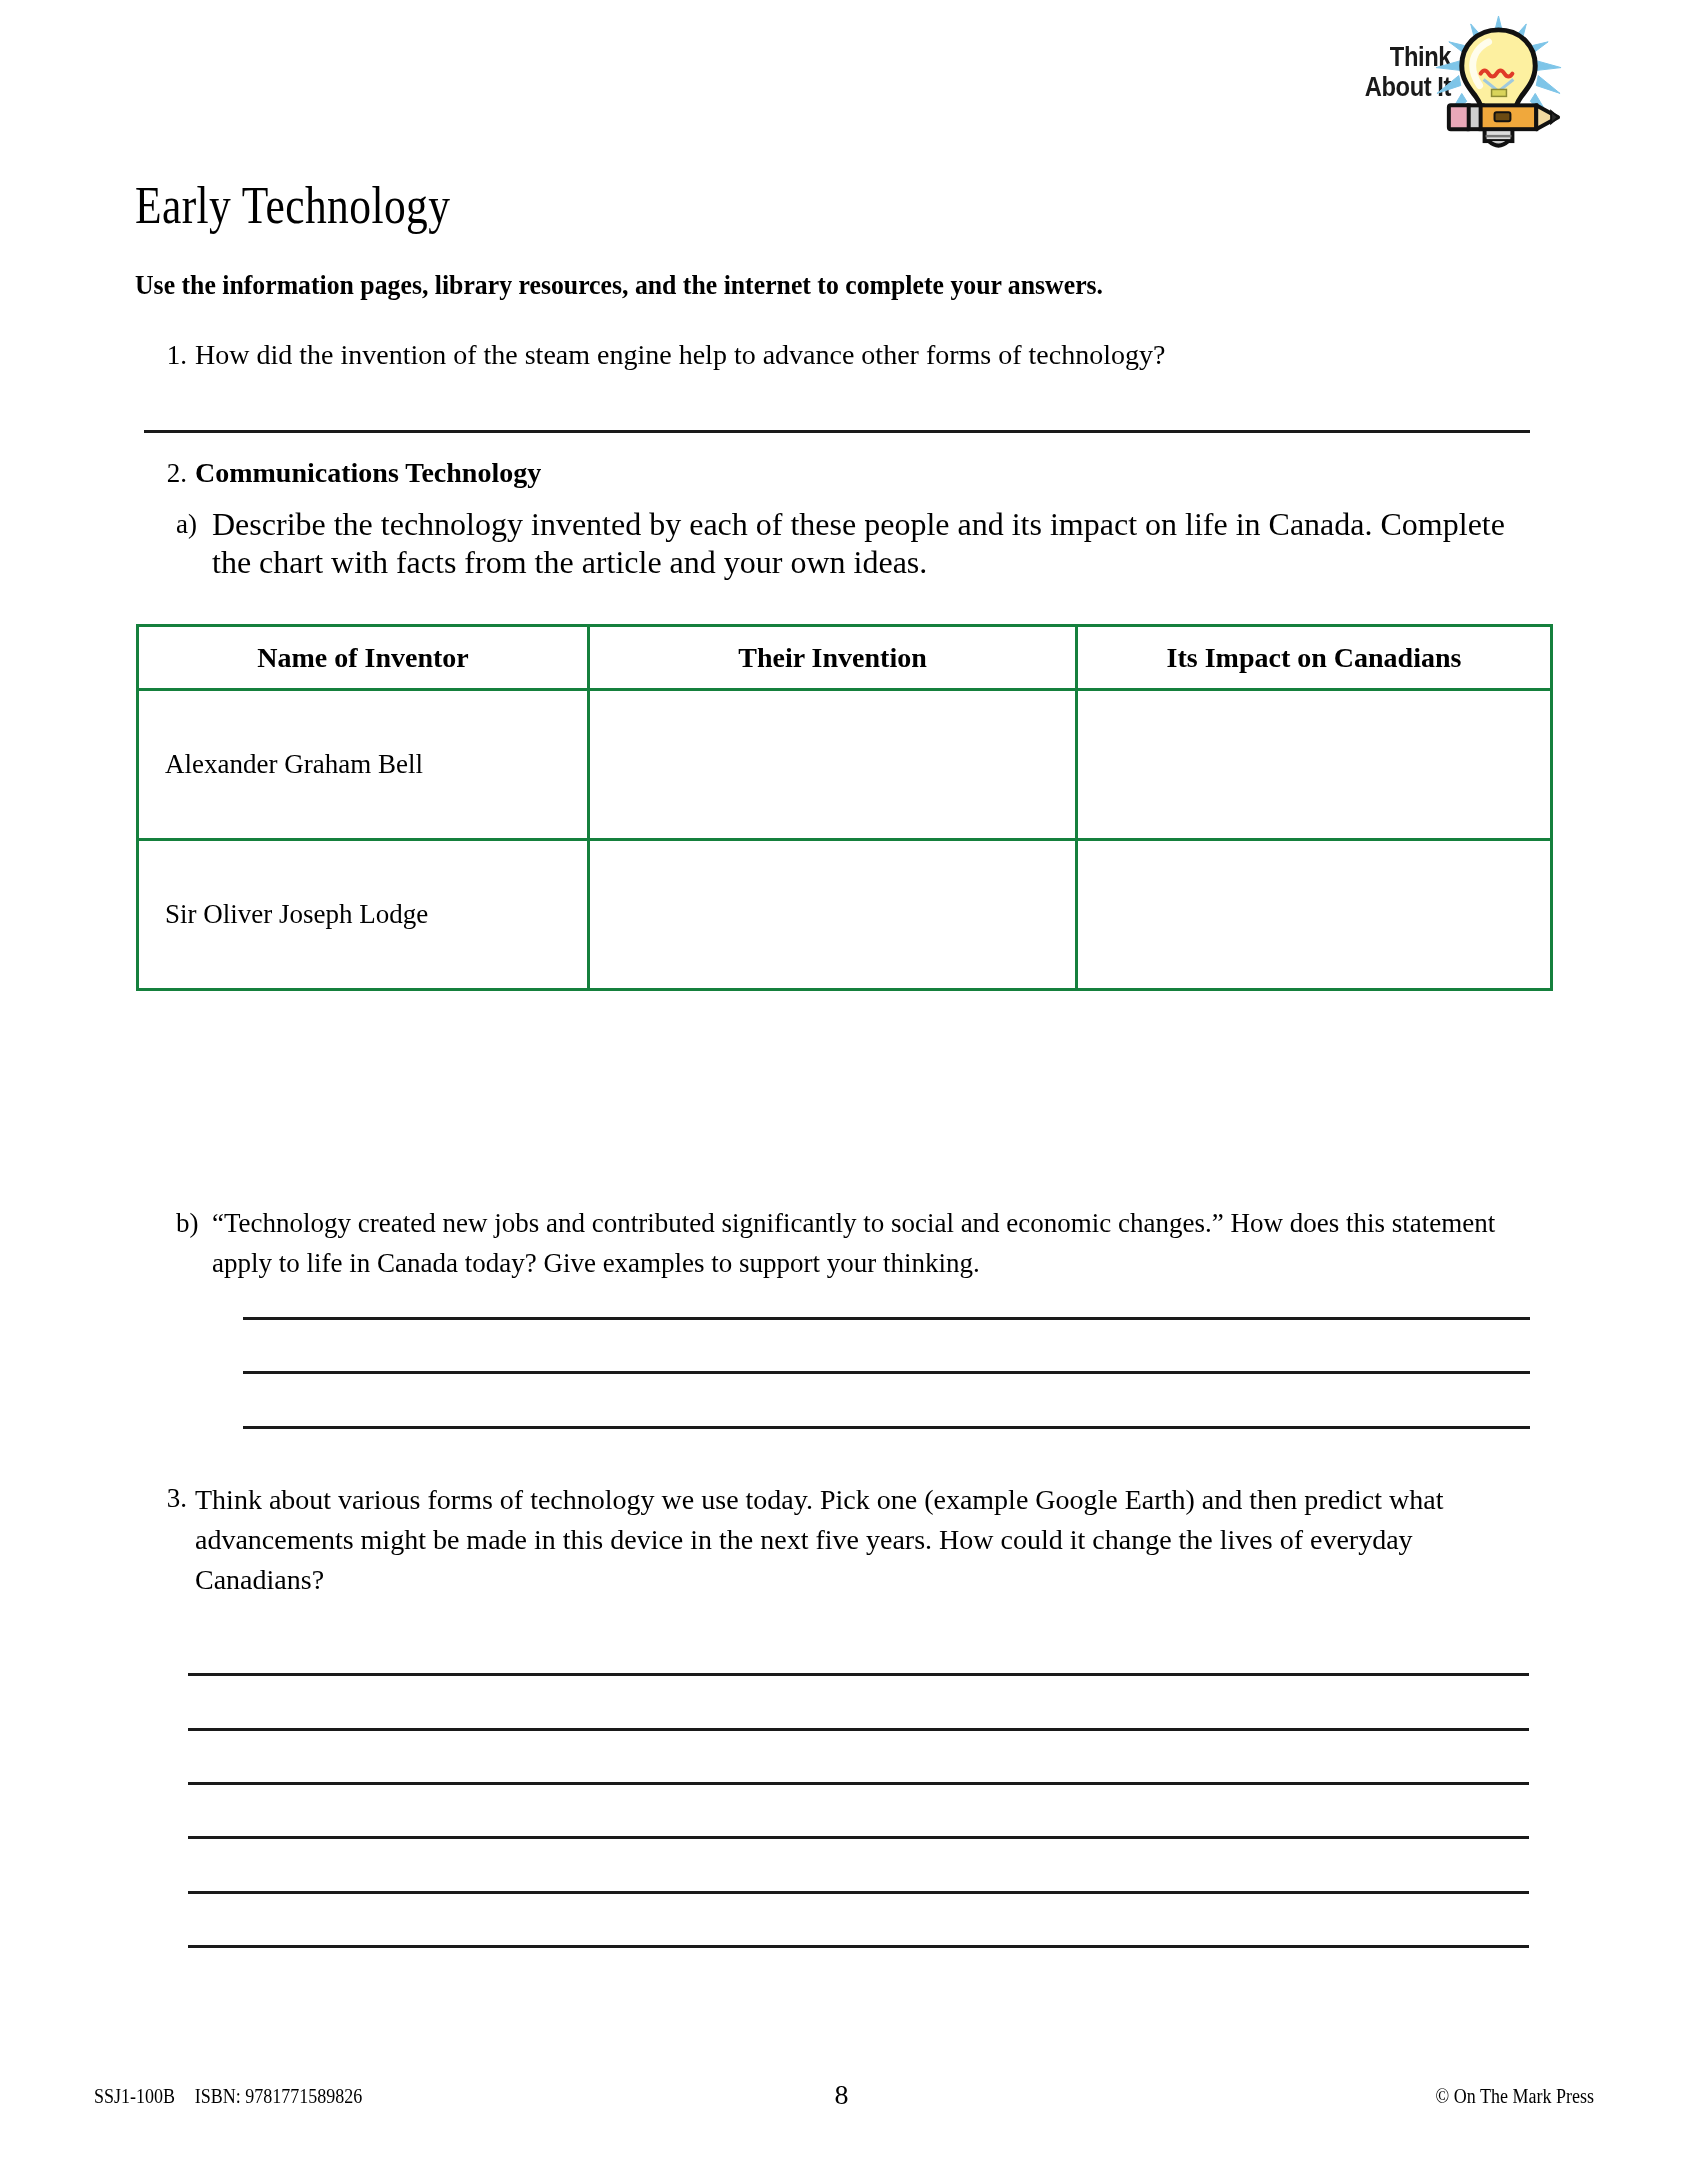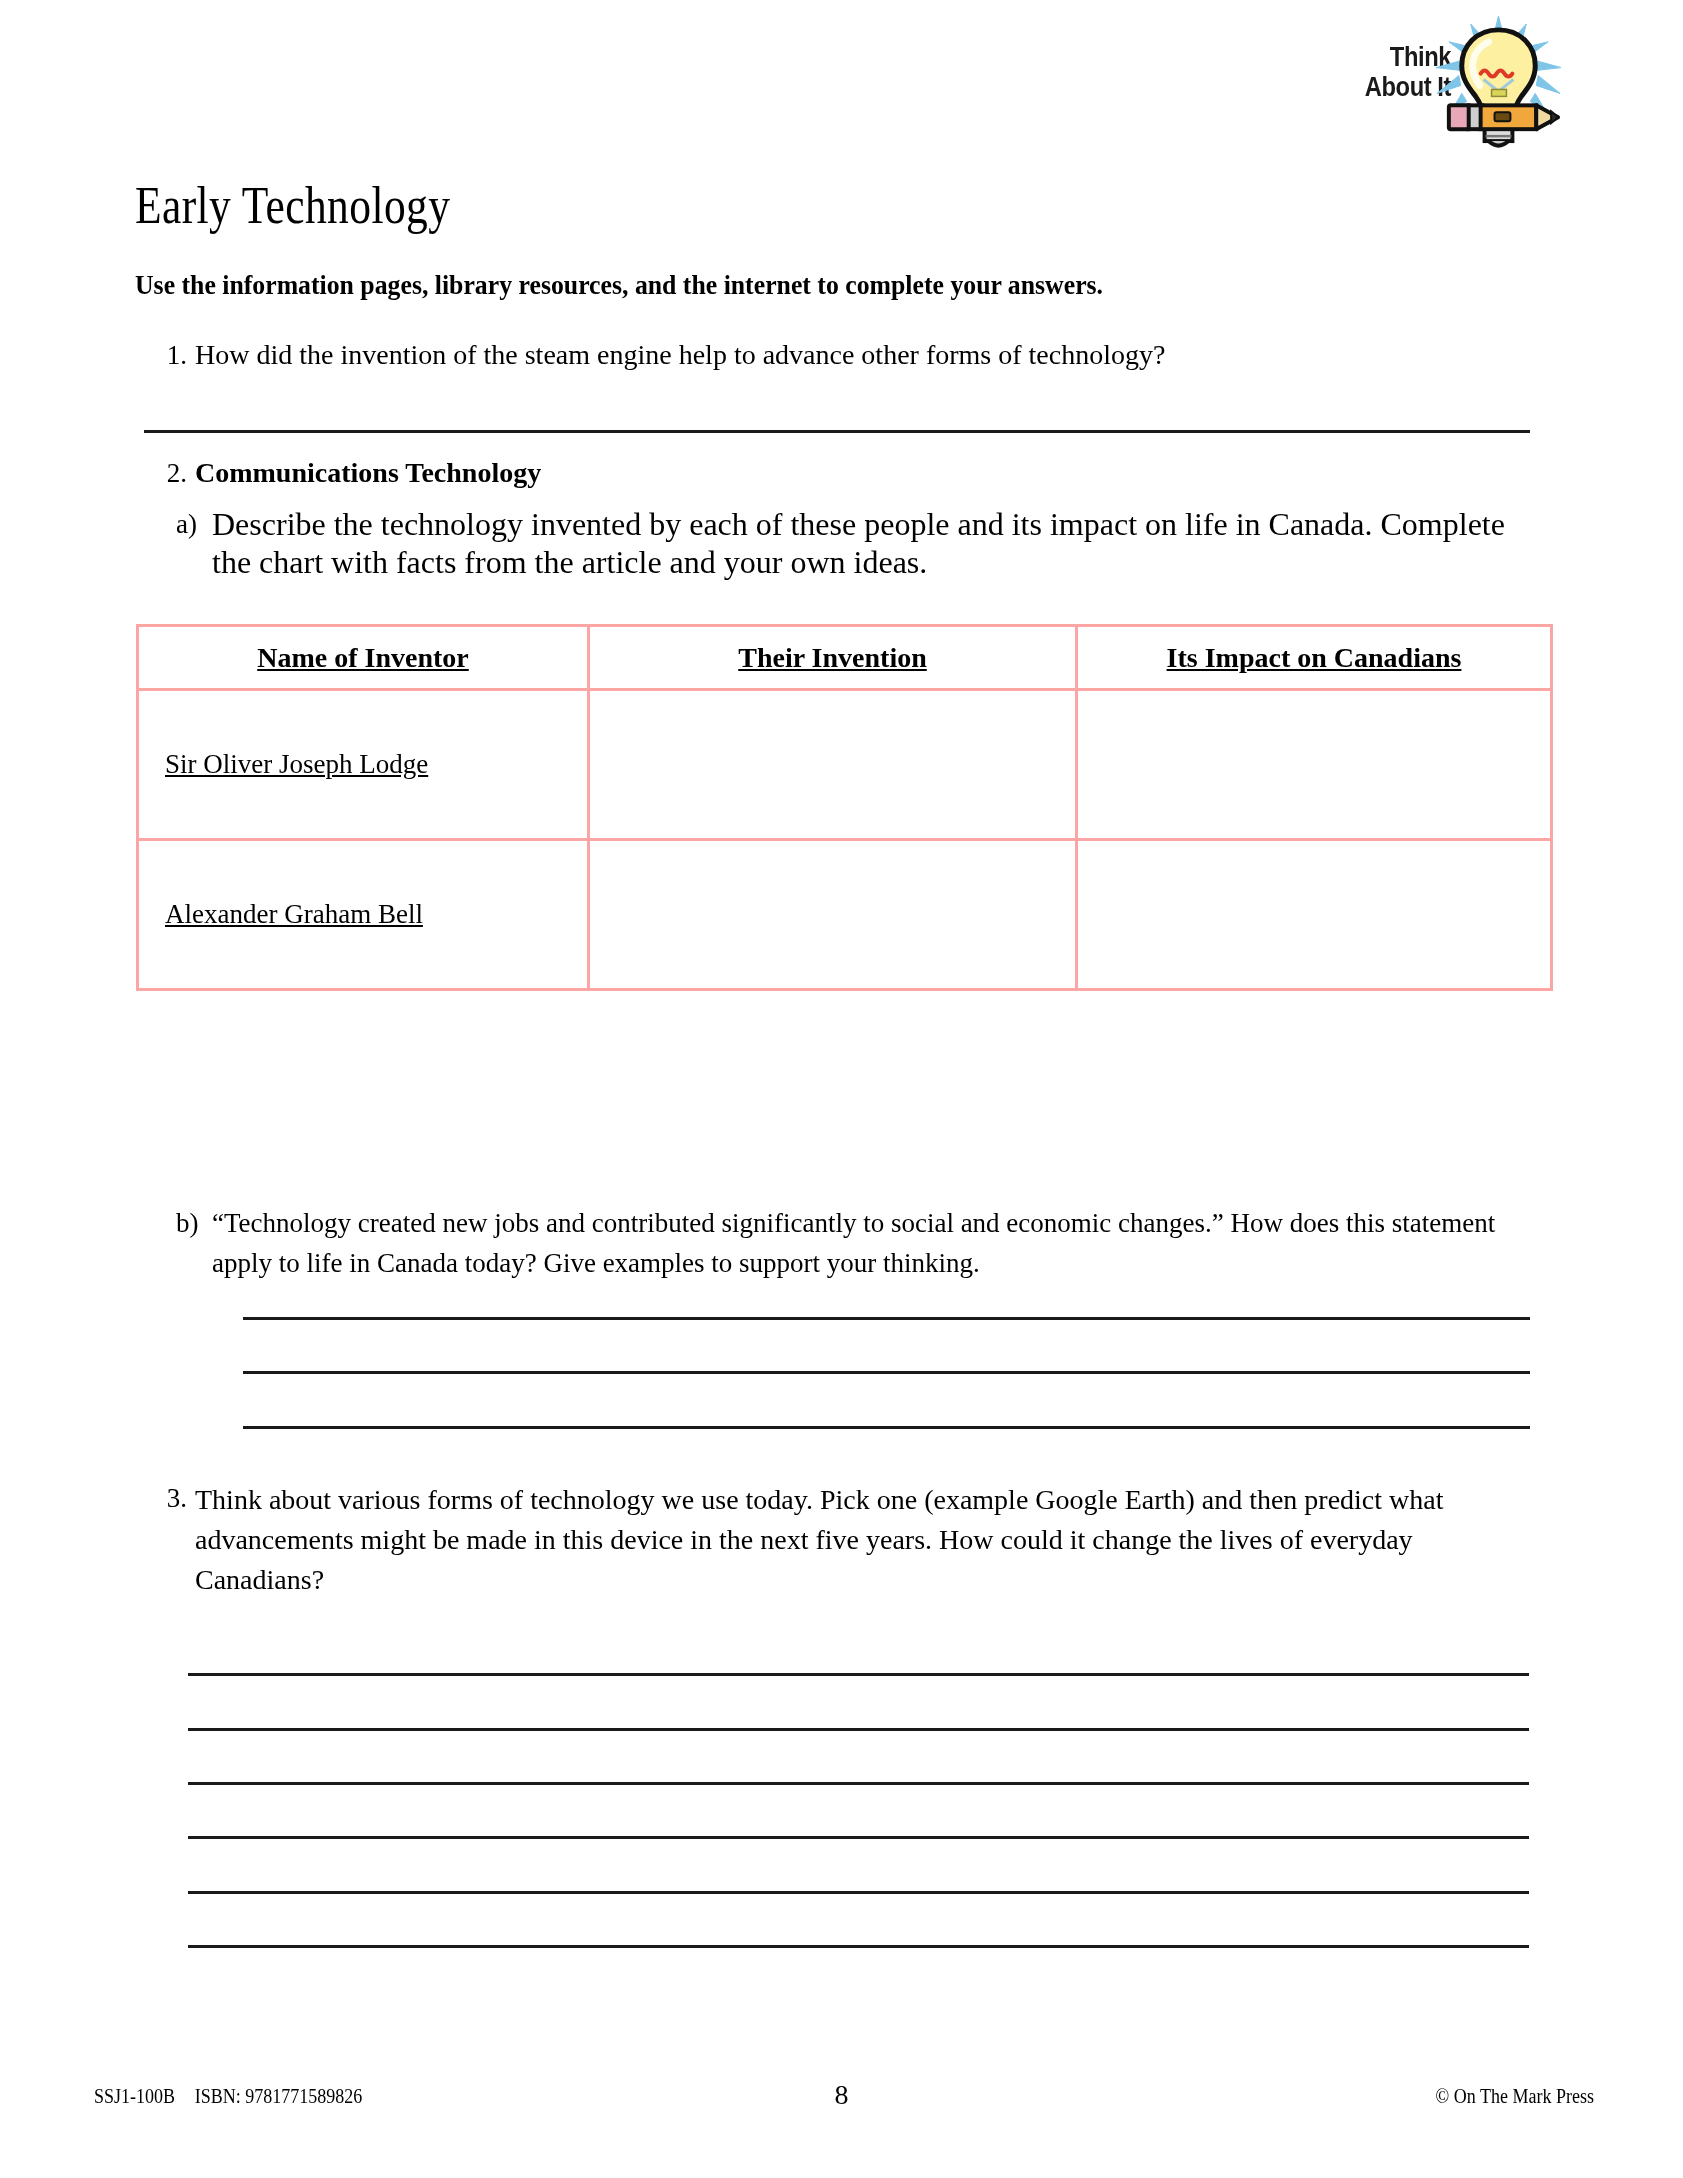--- a/index.html
+++ b/index.html
@@ -164,24 +164,23 @@
   
   #inventor-table {
     position: absolute;
     left: 136px;
     top: 624px;
     width: 1406px;
     border-collapse: collapse;
     table-layout: fixed;
   }
   #inventor-table td, #inventor-table th {
-    border: 3px solid #fca5a5;
+    border: 3px solid #15803d;
     padding: 0;
     font-size: 27px;
-    text-decoration: underline;
   }
   #inventor-table thead th {
     height: 61px;
     font-weight: bold;
     text-align: center;
     vertical-align: middle;
     font-size: 28px;
   }
   #inventor-table tbody td {
     height: 147px;
@@ -309,26 +308,26 @@
   <table id="inventor-table">
     <thead>
       <tr>
         <th class="col-1">Name of Inventor</th>
         <th class="col-2">Their Invention</th>
         <th class="col-3">Its Impact on Canadians</th>
       </tr>
     </thead>
     <tbody>
       <tr>
-        <td class="col-1 name-cell">Sir Oliver Joseph Lodge</td>
+        <td class="col-1 name-cell">Alexander Graham Bell</td>
         <td class="col-2"></td>
         <td class="col-3"></td>
       </tr>
       <tr>
-        <td class="col-1 name-cell">Alexander Graham Bell</td>
+        <td class="col-1 name-cell">Sir Oliver Joseph Lodge</td>
         <td class="col-2"></td>
         <td class="col-3"></td>
       </tr>
     </tbody>
   </table>
 
   <div id="q2b">
     <span class="sub-label">b)</span>
     <span class="sub-text">“Technology created new jobs and contributed significantly to social and economic changes.” How does this statement apply to life in Canada today? Give examples to support your thinking.</span>
   </div>

